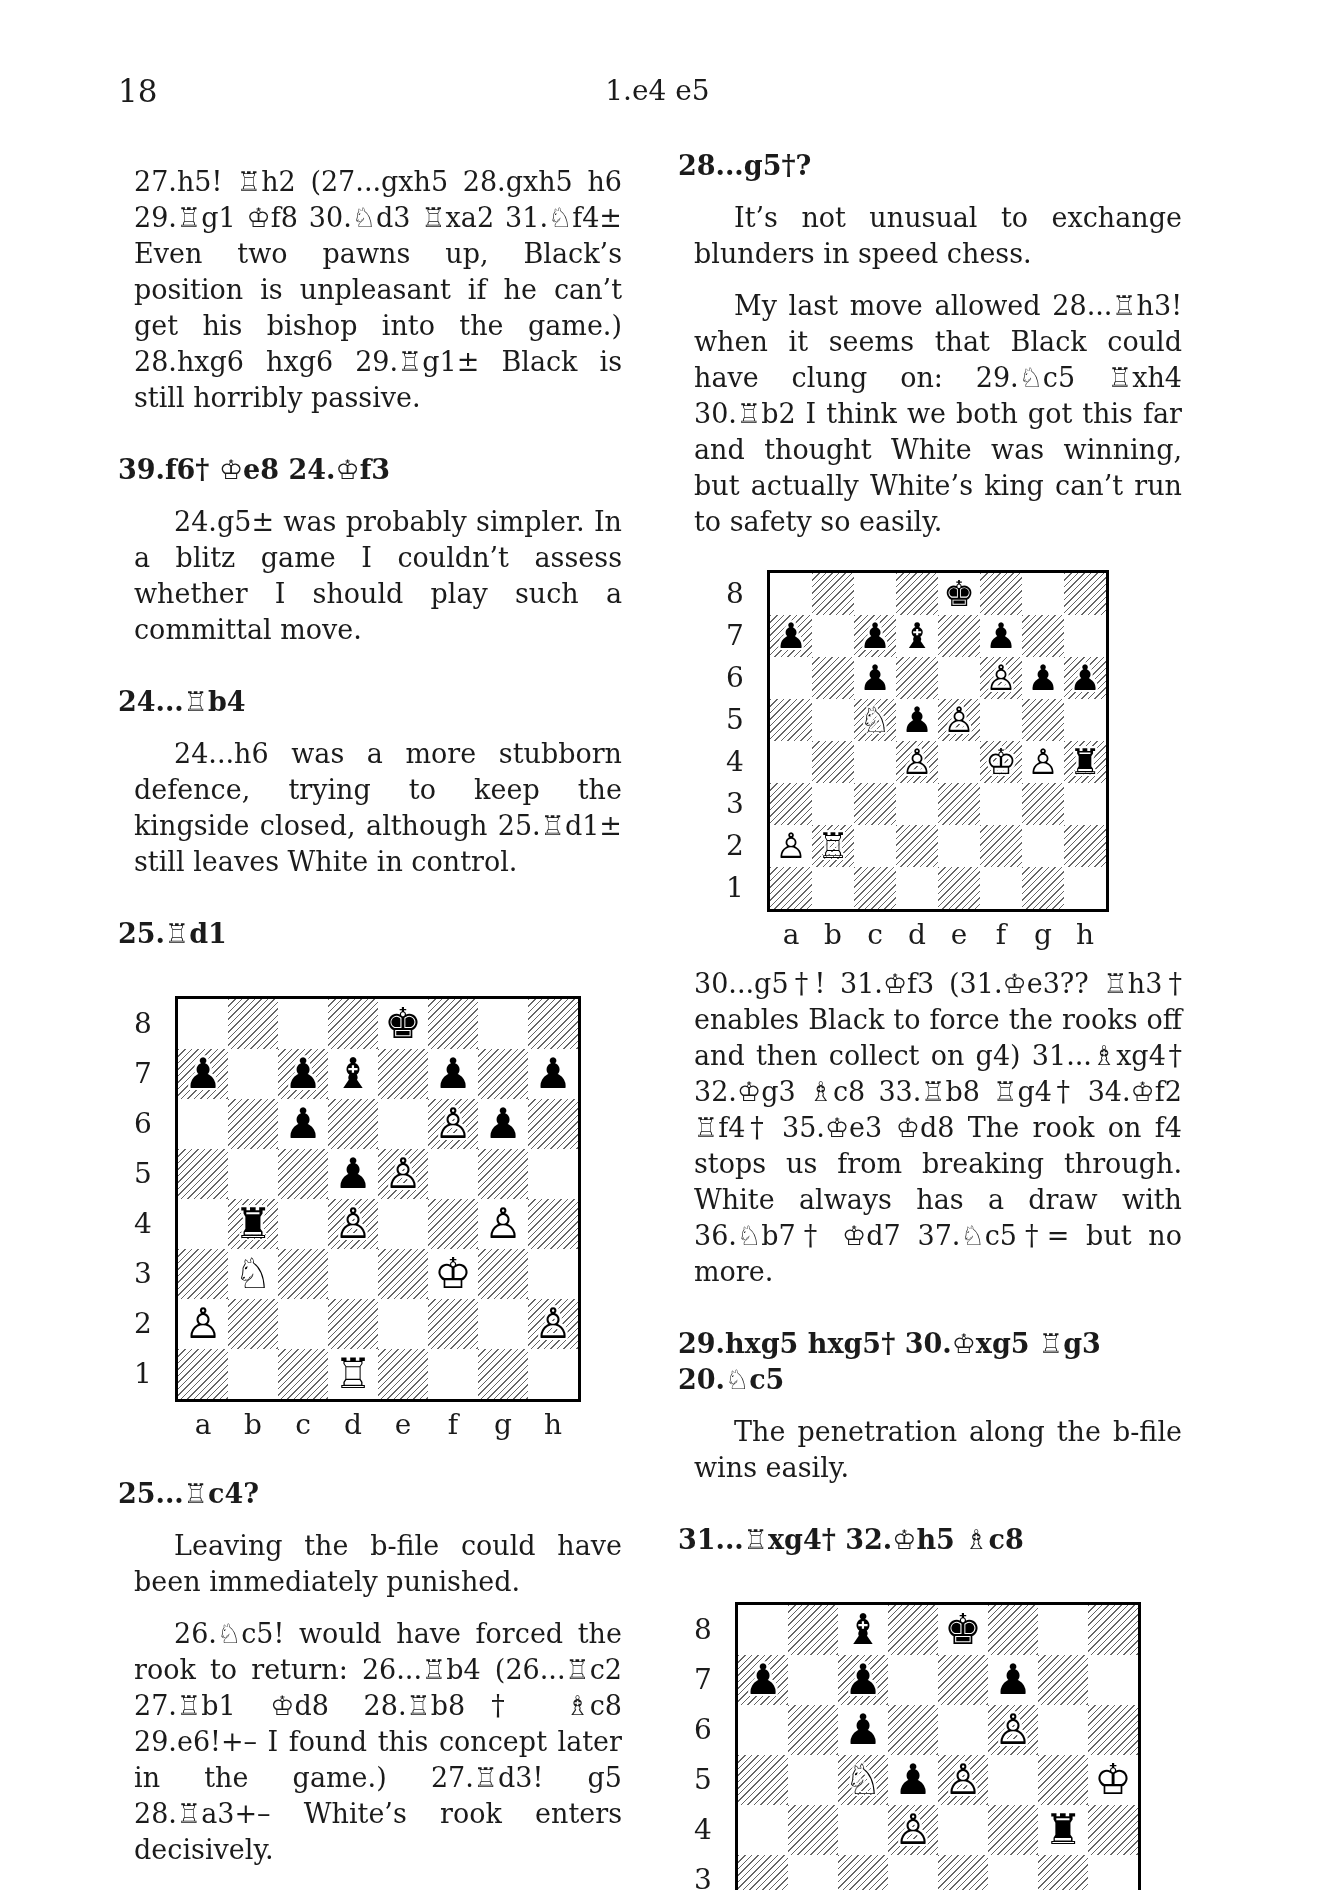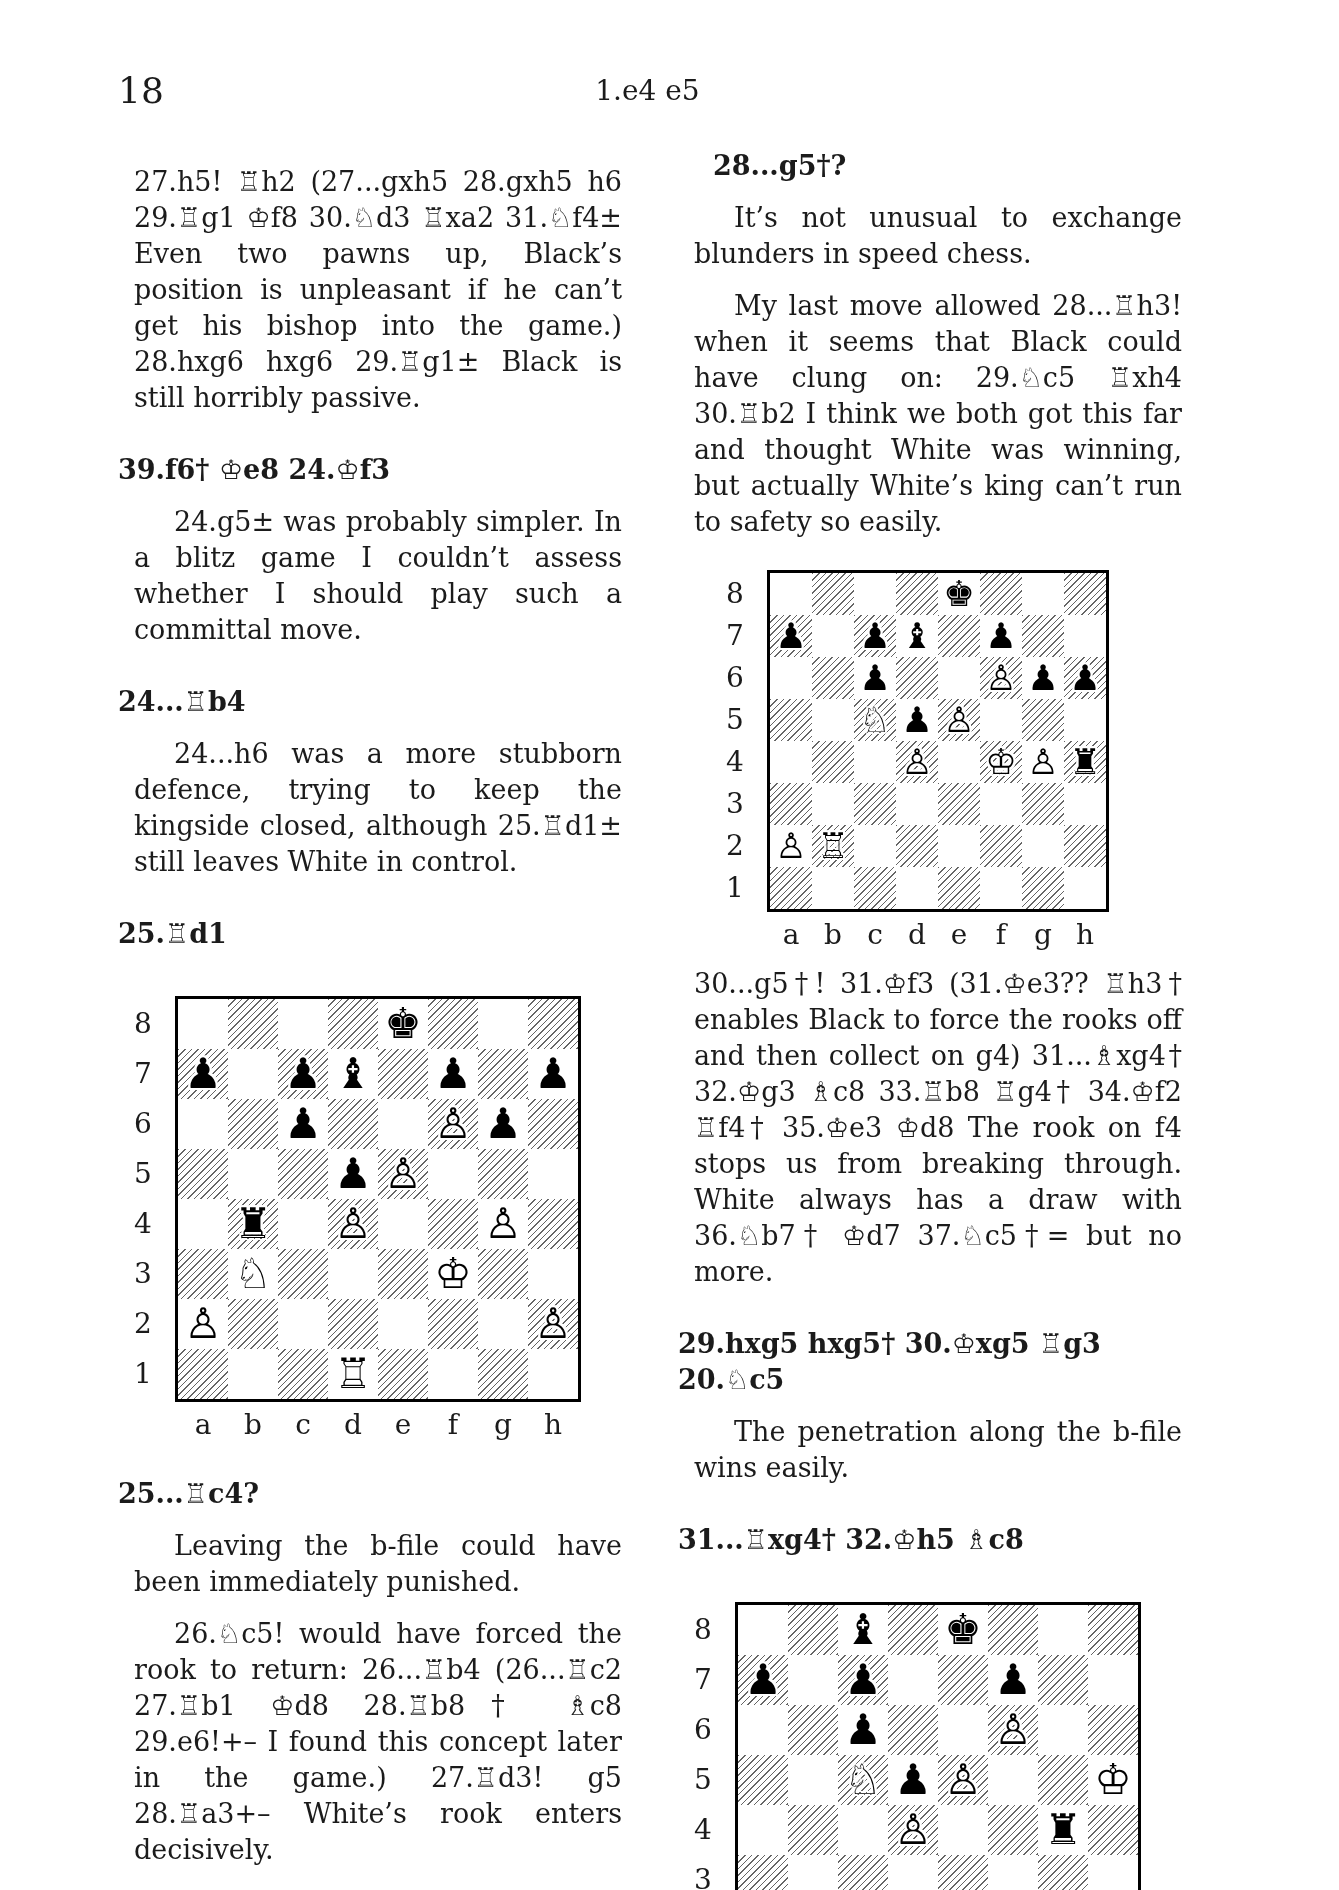--- a/index.html
+++ b/index.html
@@ -6,37 +6,37 @@
   .page{
     position:relative;
     width:1339px;height:1890px;
     background:#ffffff;
     color:#1b1b1b;
     font-family:"DejaVu Serif","DejaVu Sans",serif;
     overflow:hidden;
   }
   .page-number{
     position:absolute;left:118px;top:76px;
-    font-size:36px;line-height:30px;
+    font-size:31px;line-height:30px;
   }
   .running-title{
-    position:absolute;left:108px;width:1079px;top:76px;
+    position:absolute;left:118px;width:1079px;top:76px;
     text-align:center;font-size:28px;line-height:30px;
   }
   .col{
     position:absolute;top:148px;width:520px;
     font-size:27px;line-height:36px;
     text-align:justify;
   }
   .col-left{left:118px;}
   .col-right{left:678px;}
   .para{margin:16px;}
   .para.indent{text-indent:40px;}
   .heading{margin:36px 0 0 0;font-weight:bold;text-align:left;}
-  .heading.mt0{margin-top:0;margin-left:35px;}
+  .heading.mt0{margin-top:0;}
   
   .diag{
     width:max-content;
     margin:44px auto 8px auto;
     transform:translateX(-24px); 
   }
   .diag.small{margin-top:30px;}
   .diag-row{display:flex;align-items:flex-start;}
   .rank-labels{
     display:flex;flex-direction:column;

